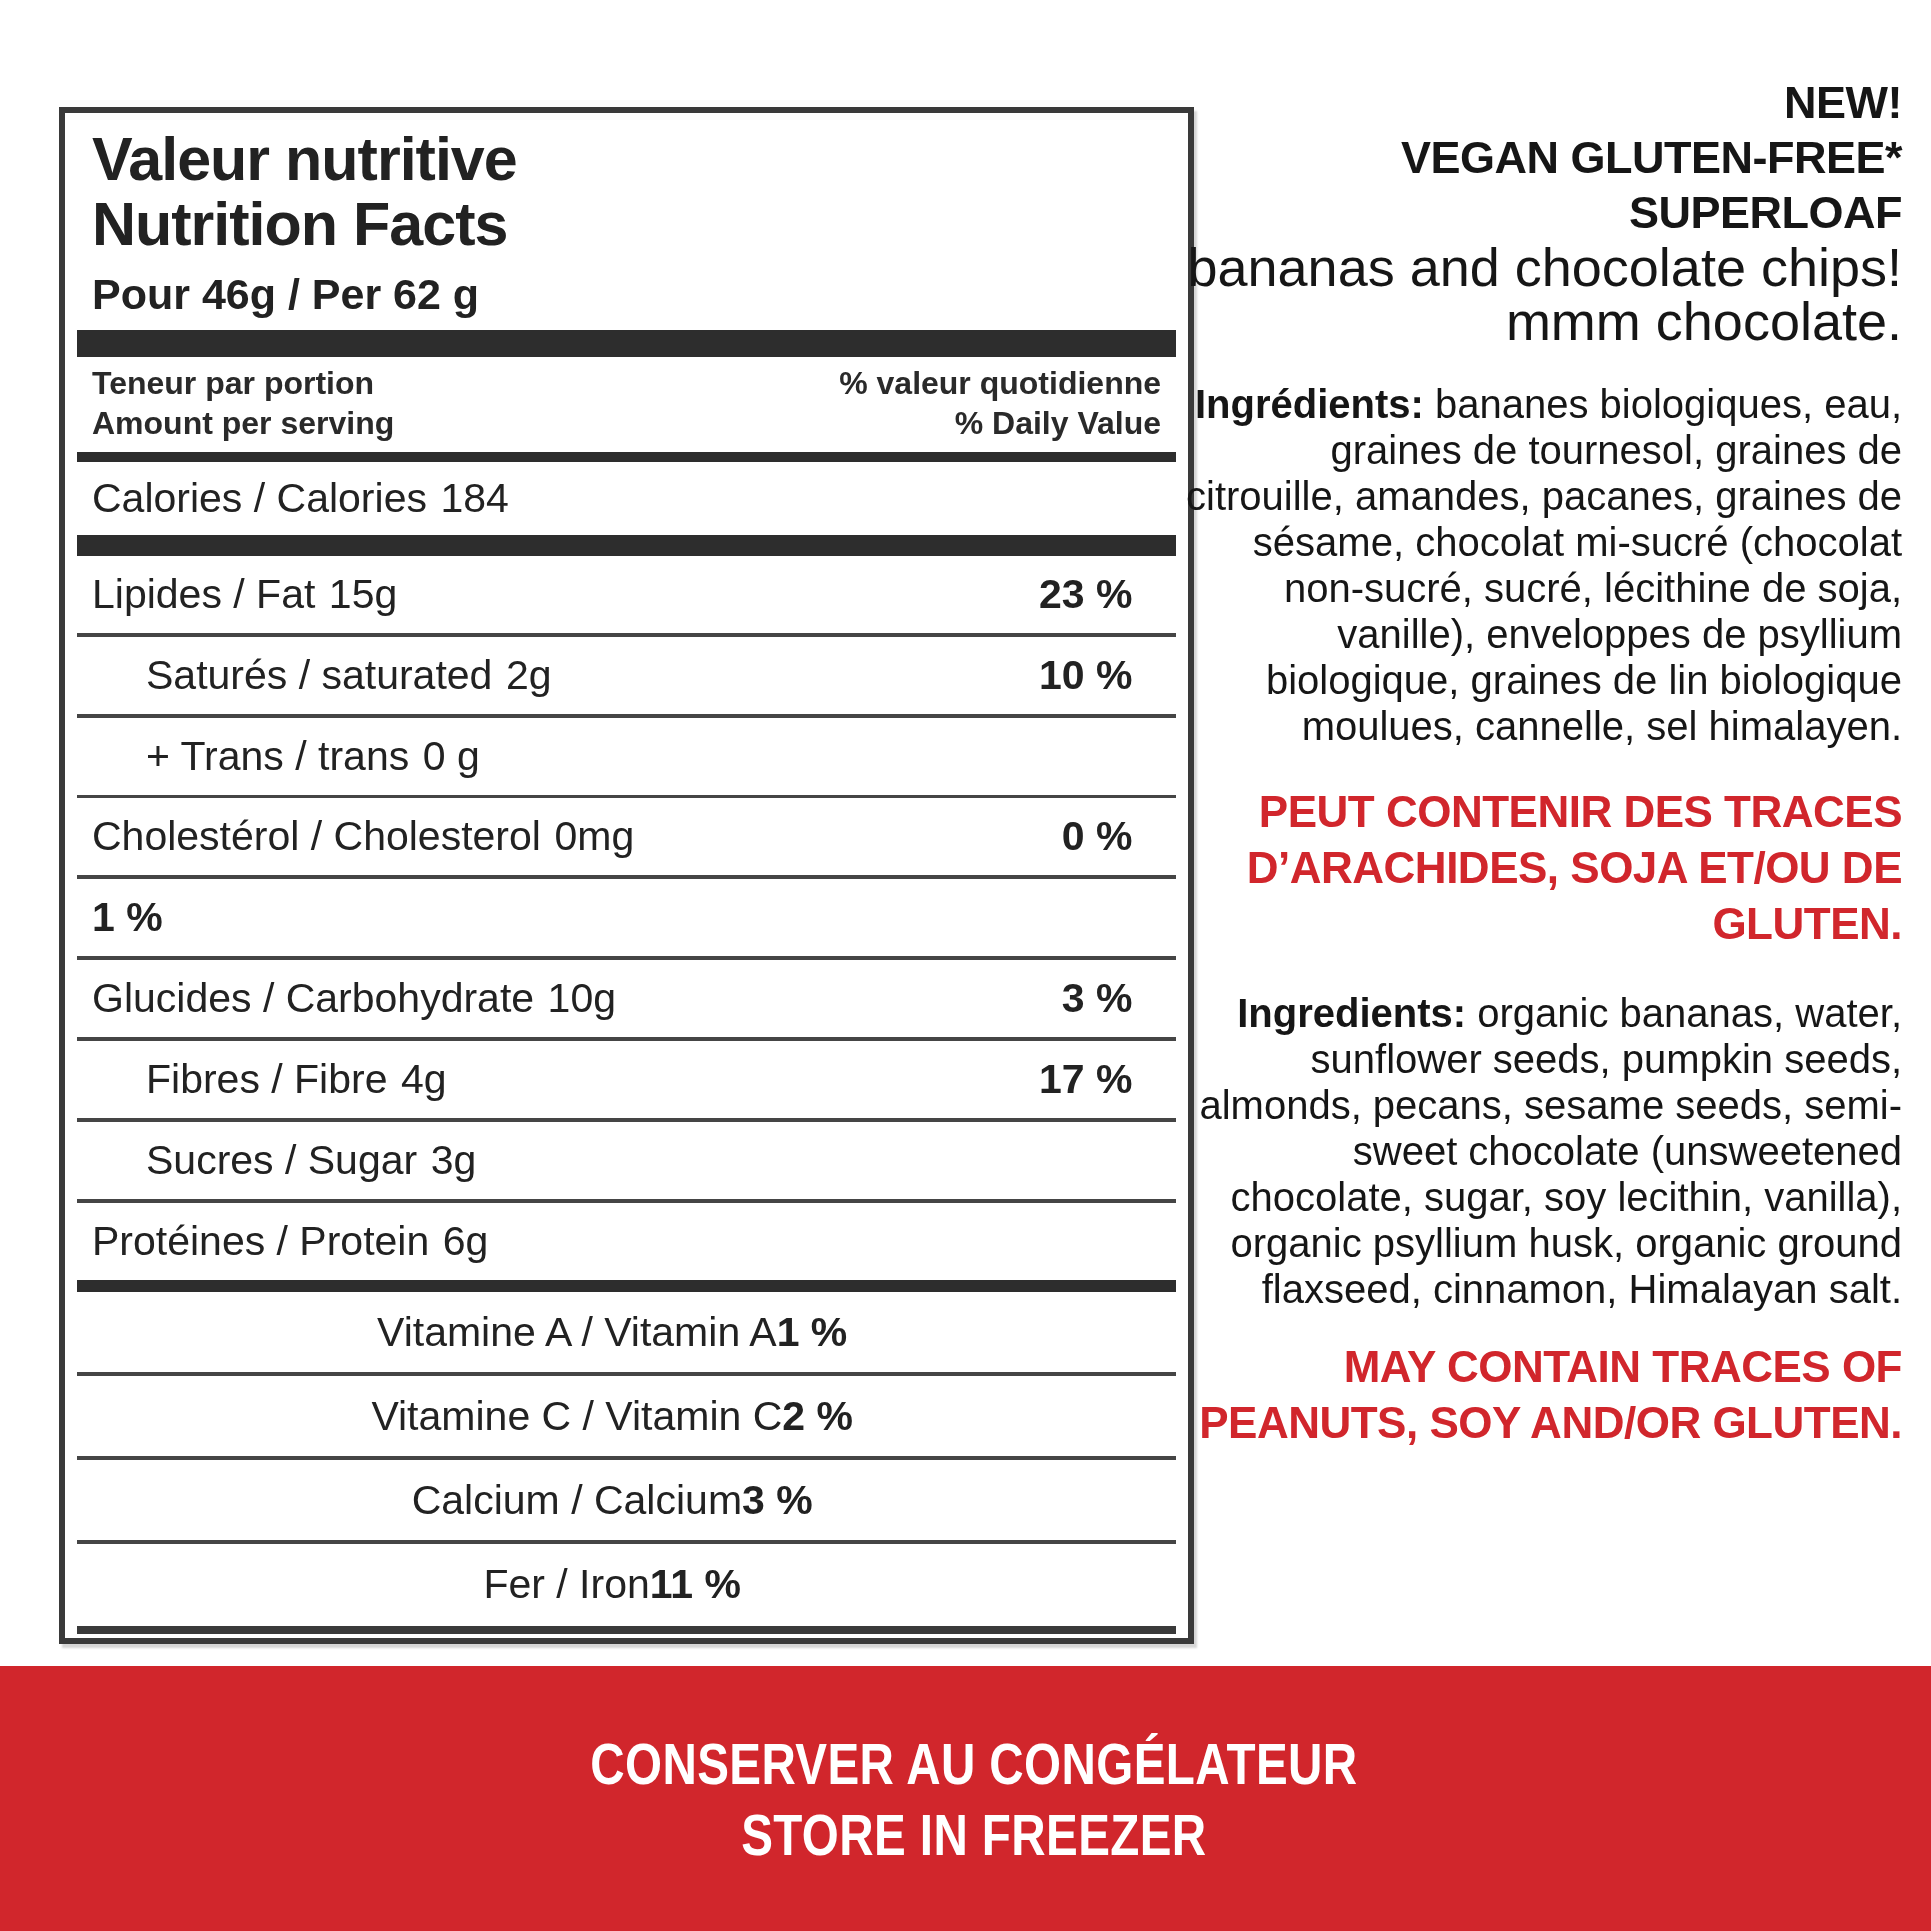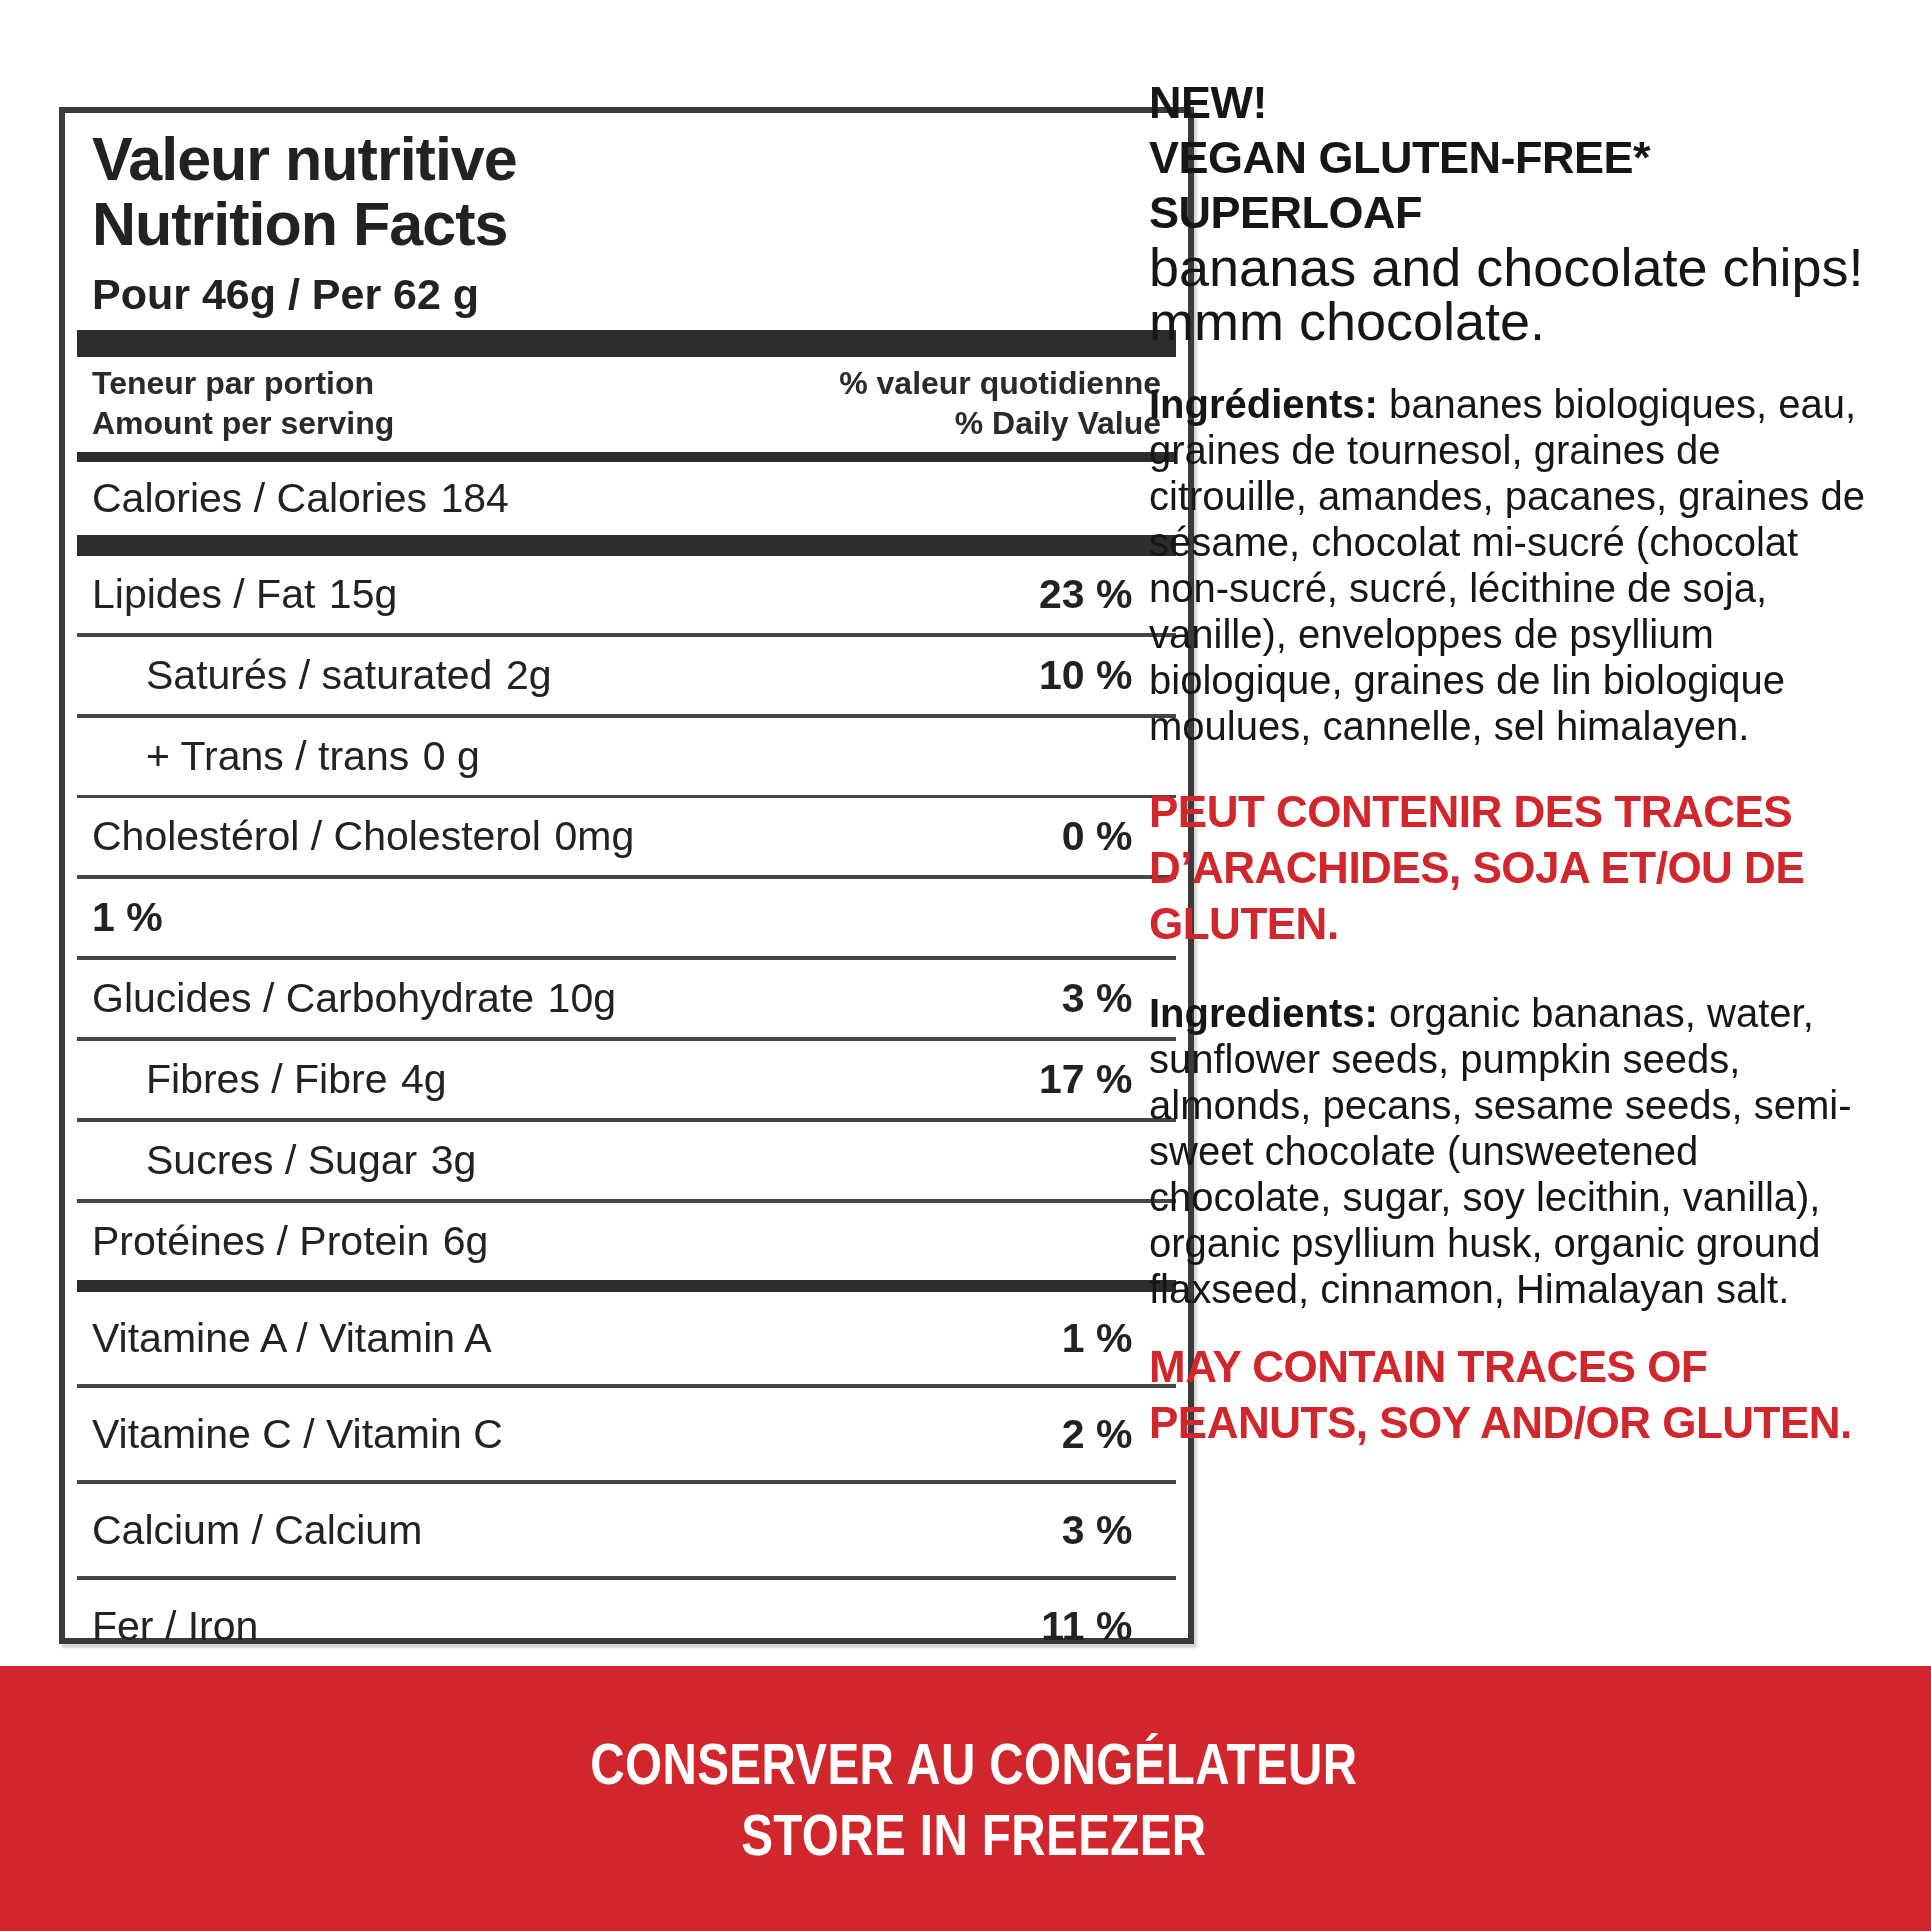--- a/index.html
+++ b/index.html
@@ -18,28 +18,28 @@
   .bar-cal{height:21px;}
   .bar-vit{height:12.6px;}
   .sep{width:100%;height:3.9px;background:#454545;}
   .endline{width:100%;height:7.7px;background:#3a3a3a;margin-top:1.9px;}
   .nf-colhead{display:flex;justify-content:space-between;align-items:flex-end;
               font-weight:bold;font-size:32px;line-height:40px;padding:6.8px 15.4px 8.7px 15.4px;color:#2a2a2a;}
   .nf-colhead .right{text-align:right;}
   .nf-row{display:flex;justify-content:space-between;align-items:center;
           font-size:41px;height:77px;padding:0 44px 0 15.4px;color:#222;}
   .nf-row.calories{height:73px;}
-  .nf-row.vit{height:92px;}
+  .nf-row.vit{height:80px;justify-content:center;}
   .nf-row .name .b{font-weight:normal;}
   .nf-row .amt{margin-left:13.5px;}
   .nf-row.indent .name{padding-left:54px;display:inline-block;}
   .nf-row .dv{font-weight:bold;white-space:nowrap;}
 
   
-  .right-col{position:absolute;left:1149px;top:75px;width:722px;text-align:left;color:#161616;}
+  .right-col{position:absolute;left:1180px;top:75px;width:722px;text-align:right;color:#161616;}
   .rc-head{font-size:45px;font-weight:bold;line-height:55px;letter-spacing:-0.5px;}
   .rc-sub{font-size:54px;line-height:54px;}
   .rc-ing{font-size:40px;line-height:46px;margin:33px 0 0 0;}
   .rc-ing.en{margin-top:38px;}
   .rc-warn{font-size:44px;font-weight:bold;line-height:56px;margin-top:35px;letter-spacing:-0.5px;}
   .rc-warn.en{margin-top:27px;}
 
   
   .banner{position:absolute;left:0;top:1666px;width:1931px;height:265px;
           display:flex;align-items:center;justify-content:center;padding-left:8px;}

